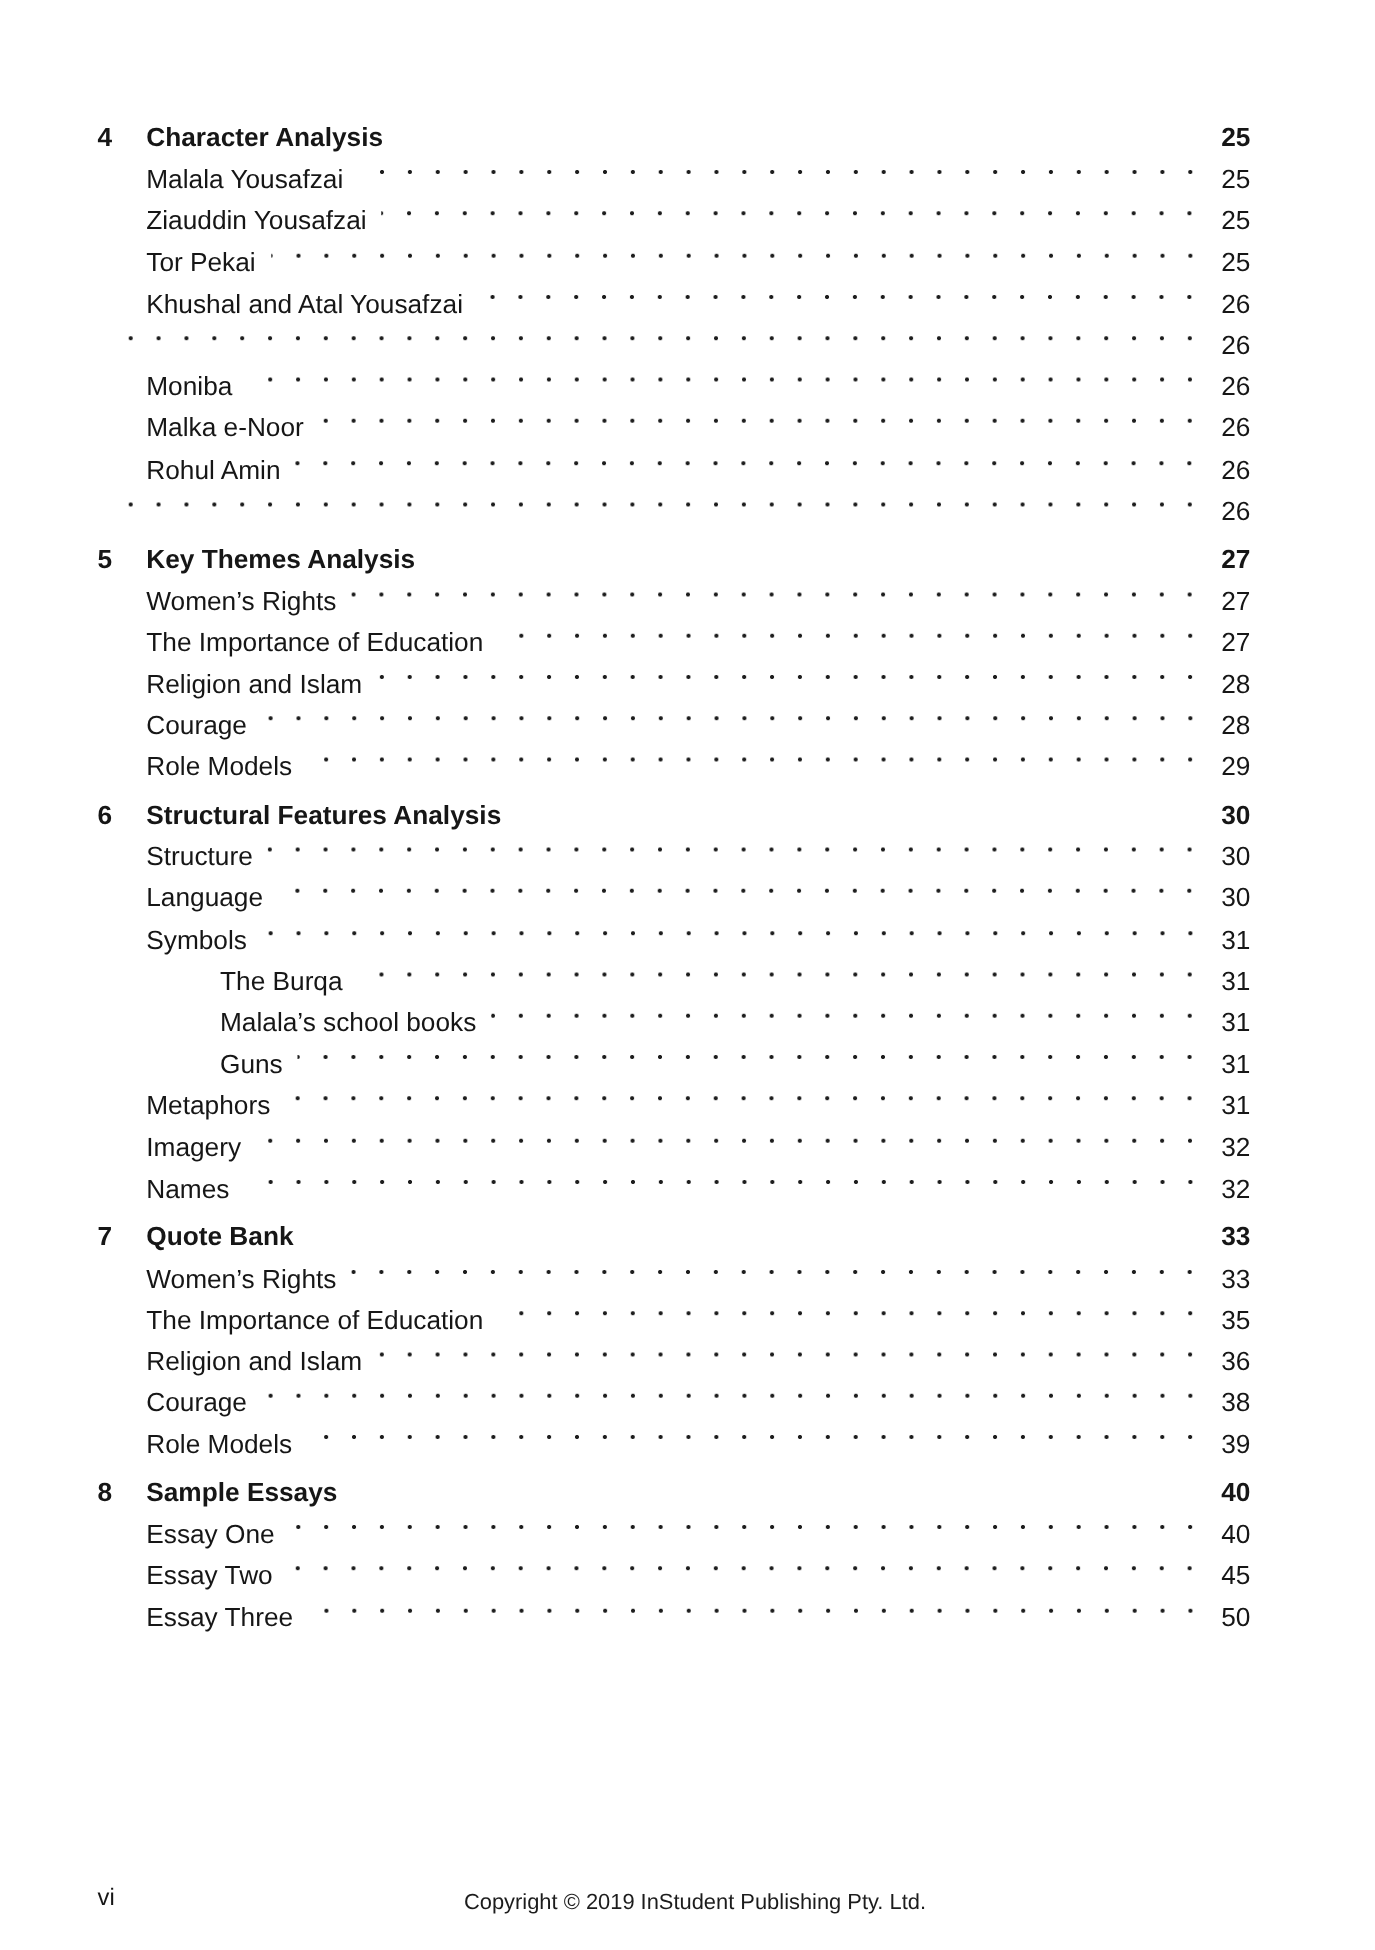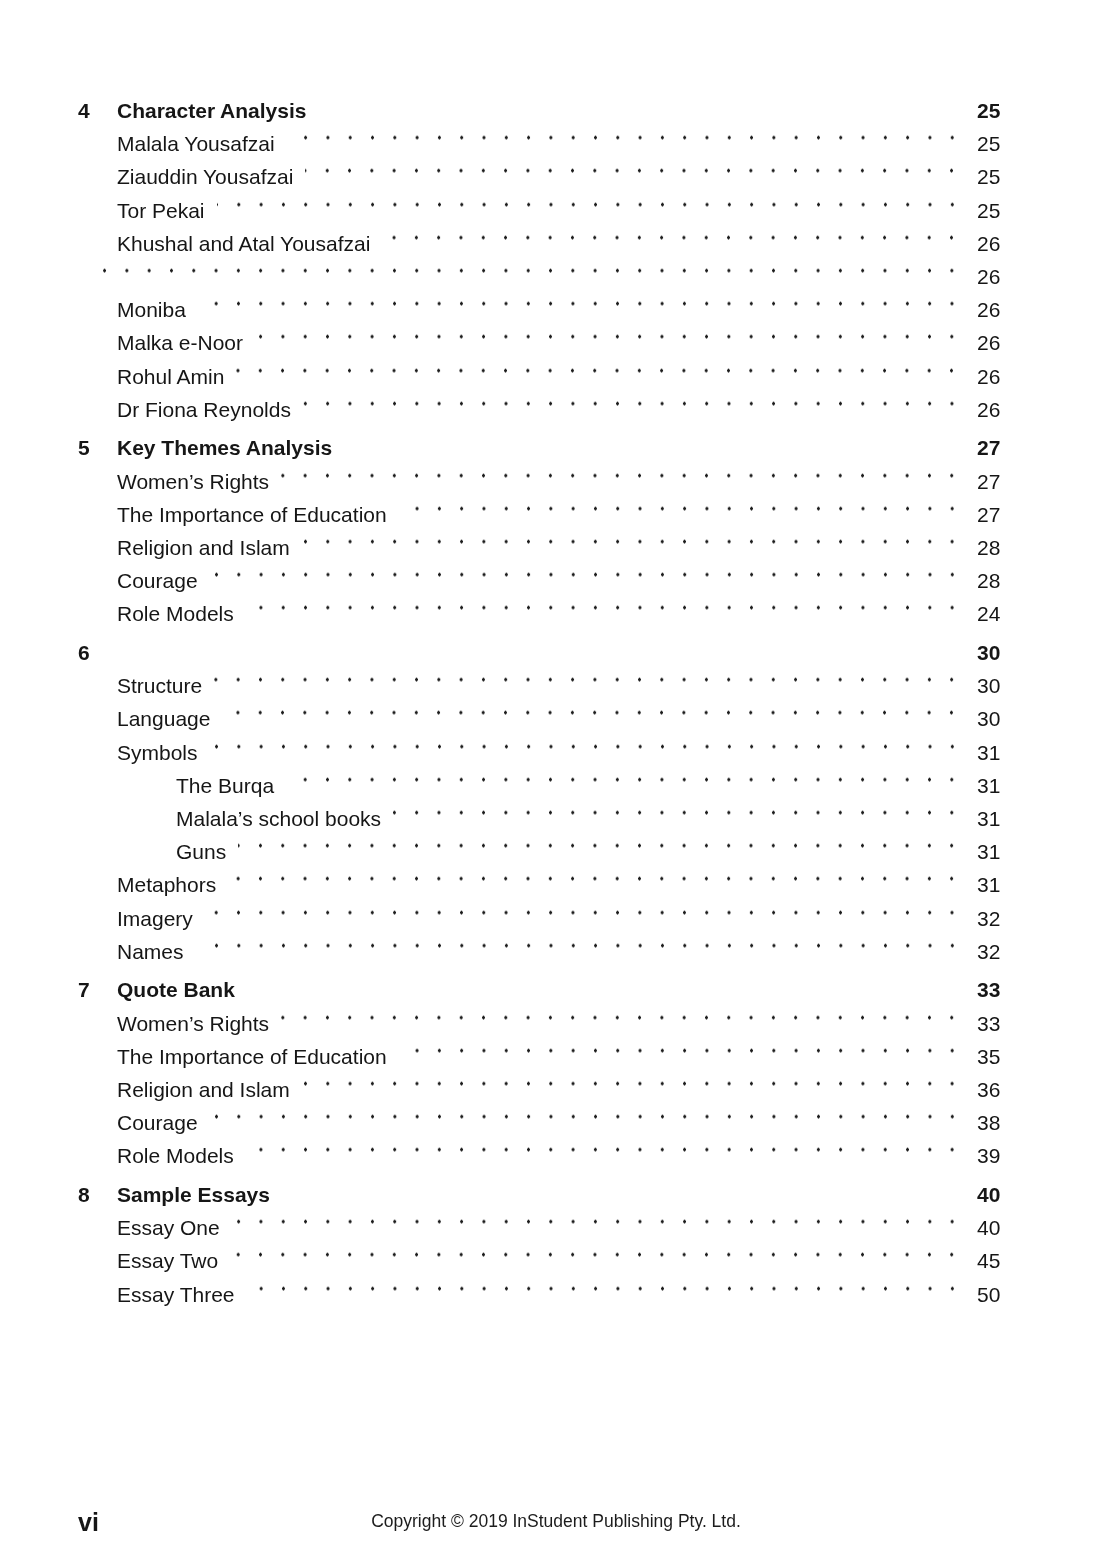--- a/index.html
+++ b/index.html
@@ -57,22 +57,22 @@
   .section-row .pagenum { font-weight: bold; }
   .footer {
     position: absolute;
     left: 0; right: 0;
     top: 1506px;
     height: 34px;
   }
   .footer-page {
     position: absolute;
     left: 78px; top: 2px;
-    font-size: 25px;
-    font-weight: bold;
+    font-size: 19px;
+    font-weight: normal;
   }
   .footer-copyright {
     position: absolute;
     left: 12px; right: 0; top: 5px;
     text-align: center;
     font-size: 17.5px;
     color: #1c1c1c;
   }
 </style>
 </head>
@@ -129,21 +129,20 @@
       <span class="pagenum">26</span>
     </div>
 
     <div class="row item-row">
       <span class="label">Rohul Amin</span>
       <span class="leader"></span>
       <span class="pagenum">26</span>
     </div>
 
     <div class="row item-row">
-      <span class="label">Dr Fiona Reynolds</span>
       <span class="leader"></span>
       <span class="pagenum">26</span>
     </div>
 
     <div class="row section-row">
       <span class="num">5</span>
       <span class="label">Key Themes Analysis</span>
       <span class="spacer"></span>
       <span class="pagenum">27</span>
     </div>
@@ -168,25 +167,26 @@
 
     <div class="row item-row">
       <span class="label">Courage</span>
       <span class="leader"></span>
       <span class="pagenum">28</span>
     </div>
 
     <div class="row item-row">
       <span class="label">Role Models</span>
       <span class="leader"></span>
-      <span class="pagenum">24</span>
+      <span class="pagenum">29</span>
     </div>
 
     <div class="row section-row">
       <span class="num">6</span>
+      <span class="label">Structural Features Analysis</span>
       <span class="spacer"></span>
       <span class="pagenum">30</span>
     </div>
 
     <div class="row item-row">
       <span class="label">Structure</span>
       <span class="leader"></span>
       <span class="pagenum">30</span>
     </div>
 

